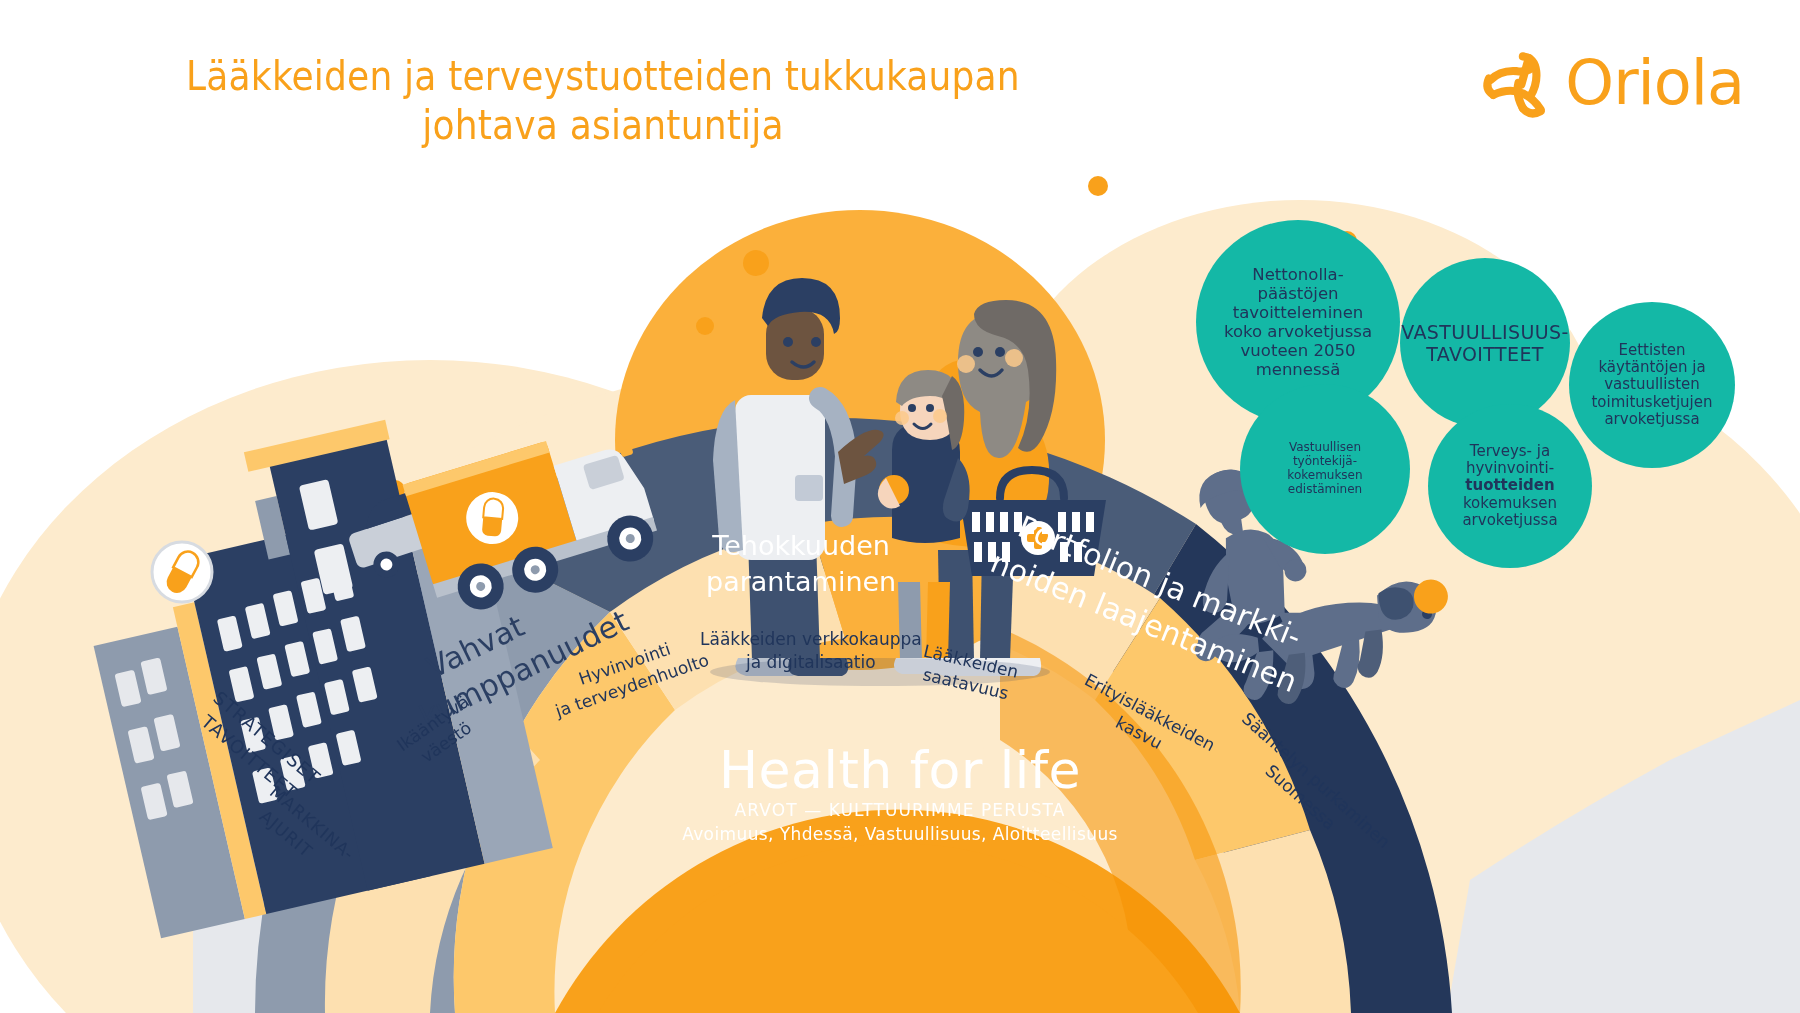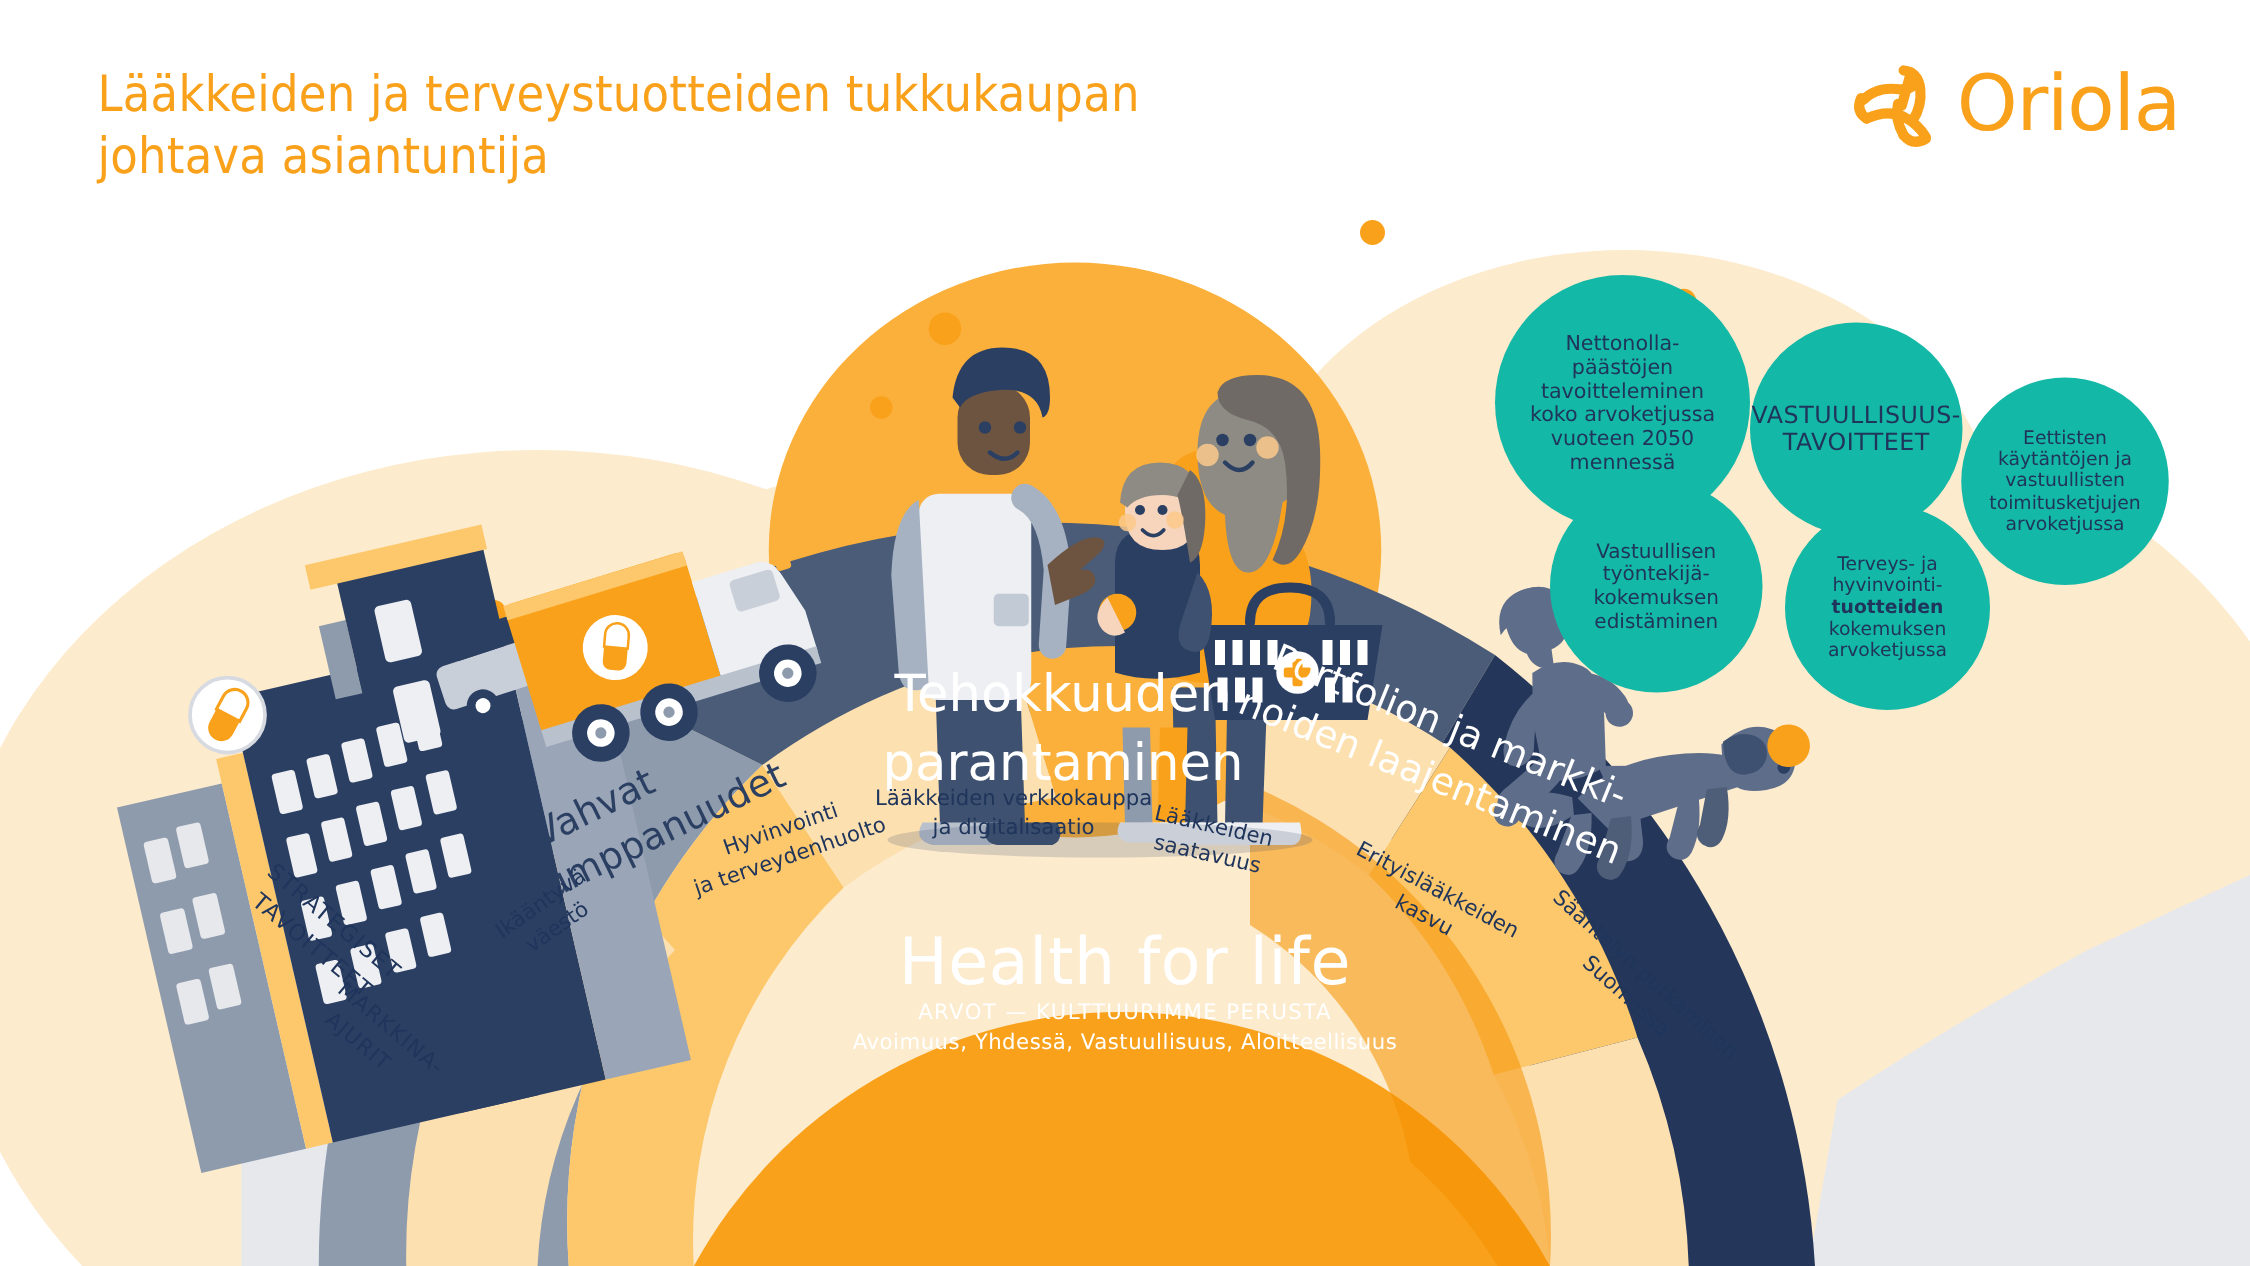--- a/index.html
+++ b/index.html
@@ -8,20 +8,21 @@
     font-family:"DejaVu Sans","Liberation Sans",sans-serif;
   }
   #stage{position:absolute;inset:0;width:1800px;height:1013px;}
   svg.layer{position:absolute;left:0;top:0;width:1800px;height:1013px;}
 
   .headline{
     position:absolute;left:78px;top:52px;width:1050px;
     color:#F9A11B;font-size:40px;line-height:1.22;font-weight:normal;
     letter-spacing:0.2px;
     font-family:"DejaVu Sans Condensed","Liberation Sans Narrow","Liberation Sans",sans-serif;
+    text-align:center;
   }
   .logo-wrap{position:absolute;right:56px;top:46px;display:flex;align-items:center;gap:14px;}
   .logo-text{
     color:#F9A11B;font-size:62px;line-height:1;letter-spacing:-1px;
     font-family:"DejaVu Sans","Liberation Sans",sans-serif;
   }
 
   .bub{
     position:absolute;border-radius:50%;
     background:#14b8a6;color:#20355B;
@@ -371,21 +372,21 @@
   <div class="bub" style="left:1569px;top:302px;width:166px;height:166px;font-size:15px;">
     <span>
       <b style="font-weight:normal">Eettisten</b><br>
       <b style="font-weight:normal">käytäntöjen ja</b><br>
       <b style="font-weight:normal">vastuullisten</b><br>
       <b style="font-weight:normal">toimitusketjujen</b><br>
       <b style="font-weight:normal">arvoketjussa</b>
     </span>
   </div>
 
-  <div class="bub" style="left:1240px;top:384px;width:170px;height:170px;font-size:16px;">
+  <div class="bub" style="left:1240px;top:384px;width:170px;height:170px;font-size:12px;">
     <span>
       <b style="font-weight:normal">Vastuullisen</b><br>
       <b style="font-weight:normal">työntekijä-</b><br>
       <b style="font-weight:normal">kokemuksen</b><br>
       <b style="font-weight:normal">edistäminen</b>
     </span>
   </div>
 
   <div class="bub" style="left:1428px;top:404px;width:164px;height:164px;font-size:15px;">
     <span>
@@ -395,21 +396,21 @@
       <b style="font-weight:normal">kokemuksen</b><br>
       <b style="font-weight:normal">arvoketjussa</b>
     </span>
   </div>
 
   <div class="arcword" style="left:428px;top:604px;transform:rotate(-26deg);font-size:30px;line-height:1.35;color:#2B3F63;">
     <div>Vahvat</div>
     <div style="margin-left:-28px;">kumppanuudet</div>
   </div>
 
-  <div class="arcword" style="left:706px;top:528px;font-size:41px;line-height:1.35;text-align:center;">
+  <div class="arcword" style="left:706px;top:528px;font-size:27px;line-height:1.35;text-align:center;">
     <div>Tehokkuuden</div>
     <div>parantaminen</div>
   </div>
 
   <div class="arcword" style="left:1000px;top:562px;transform:rotate(22deg);font-size:30px;line-height:1.42;">
     <div>Portfolion ja markki-</div>
     <div style="margin-left:-12px;">noiden laajentaminen</div>
   </div>
 
   <div class="arcword dark" style="left:192px;top:722px;transform:rotate(40deg);font-size:18px;line-height:1.45;letter-spacing:1.1px;">

